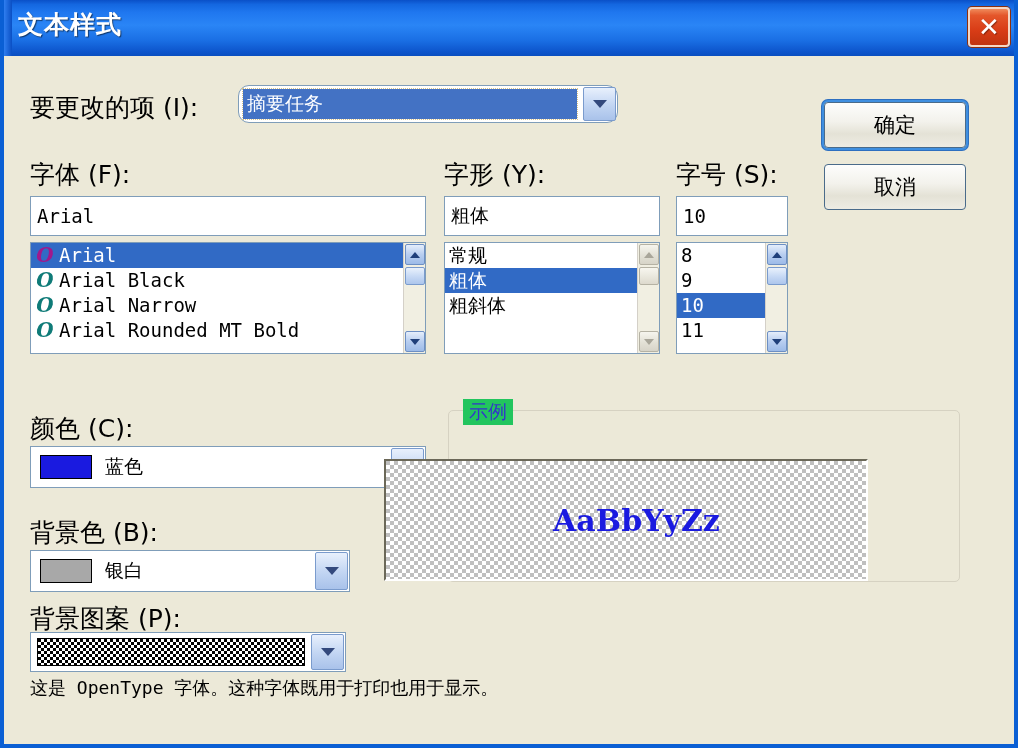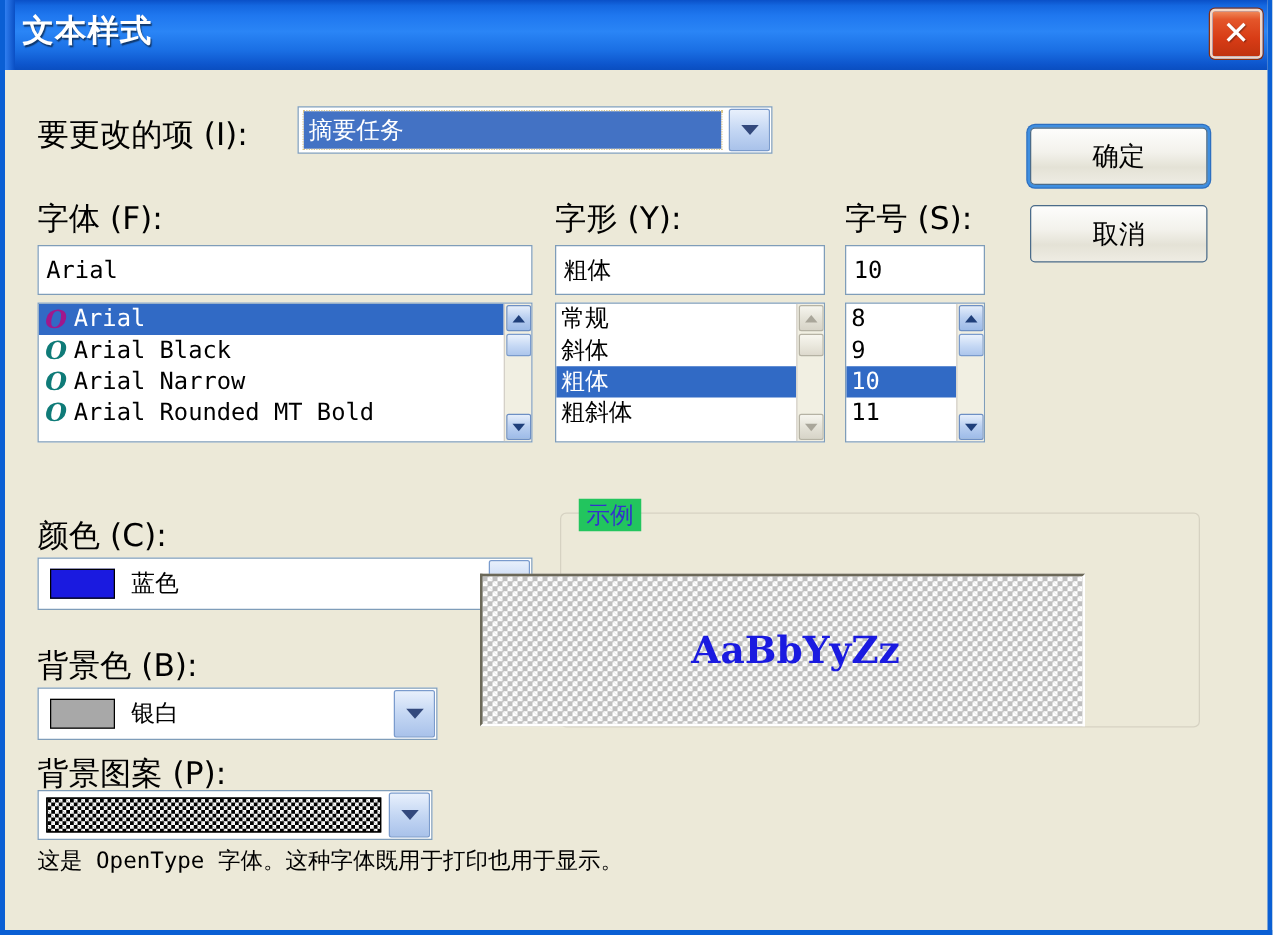--- a/index.html
+++ b/index.html
@@ -399,21 +399,21 @@
 <div id="dialog">
 
   <div class="titlebar">
     <div class="title-text">文本样式</div>
     <div class="close-btn">
       <div class="x">✕</div>
     </div>
   </div>
 
   <div class="lbl" style="left:26px; top:91px;">要更改的项 (I):</div>
-  <div class="combo" style="left:234px; top:85px; width:380px; height:38px;">
+  <div class="combo" style="left:234px; top:85px; width:380px; height:38px;border-radius:11px;">
     <div class="combo-sel-text">摘要任务</div>
     <div class="combo-arrow">
         <div class="arw"></div>
       </div>
   </div>
 
   <div class="lbl" style="left:26px; top:158px;">字体 (F):</div>
   <div class="field" style="left:26px; top:196px; width:396px; height:40px;">
     <div class="txt">Arial</div>
   </div>
@@ -448,23 +448,20 @@
   </div>
 
   <div class="lbl" style="left:440px; top:158px;">字形 (Y):</div>
   <div class="field" style="left:440px; top:196px; width:216px; height:40px;">
     <div class="txt cjk">粗体</div>
   </div>
   <div class="listbox" style="left:440px; top:242px; width:216px; height:112px;">
     <div class="list-items">
       <div class="li cjk">
           <span>常规</span>
-        </div>
-      <div class="li cjk">
-          <span>斜体</span>
         </div>
       <div class="li cjk sel">
           <span>粗体</span>
         </div>
       <div class="li cjk">
           <span>粗斜体</span>
         </div>
     </div>
     <div class="vscroll disabled">
       <div class="sb-btn up">

